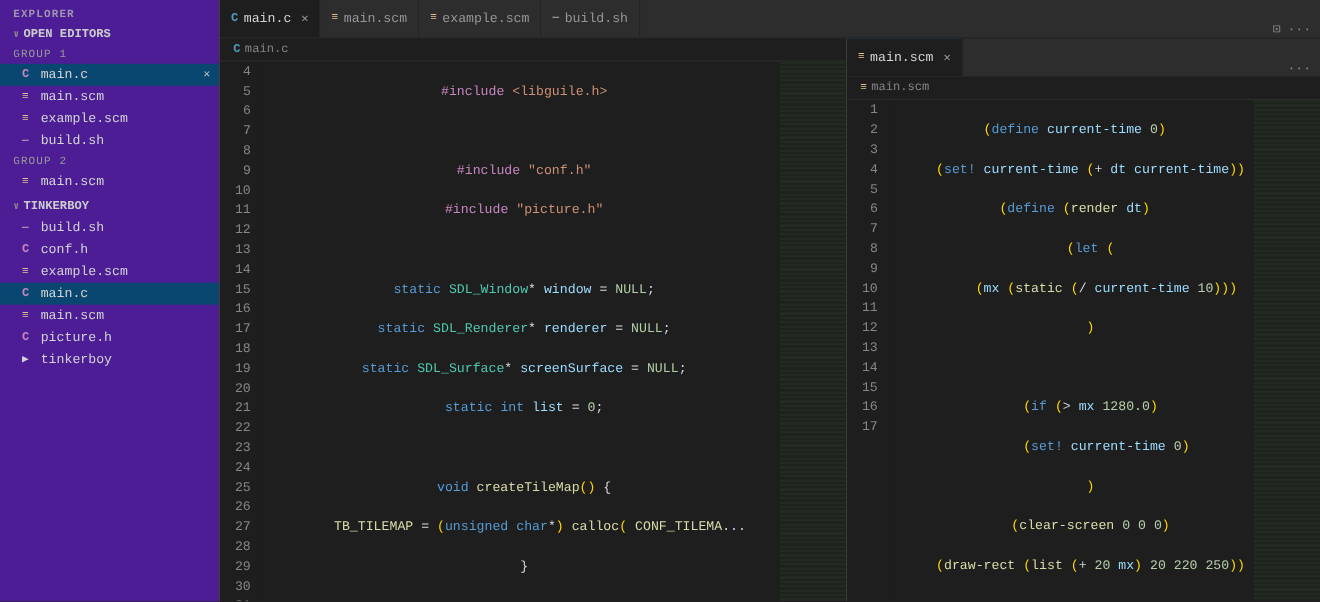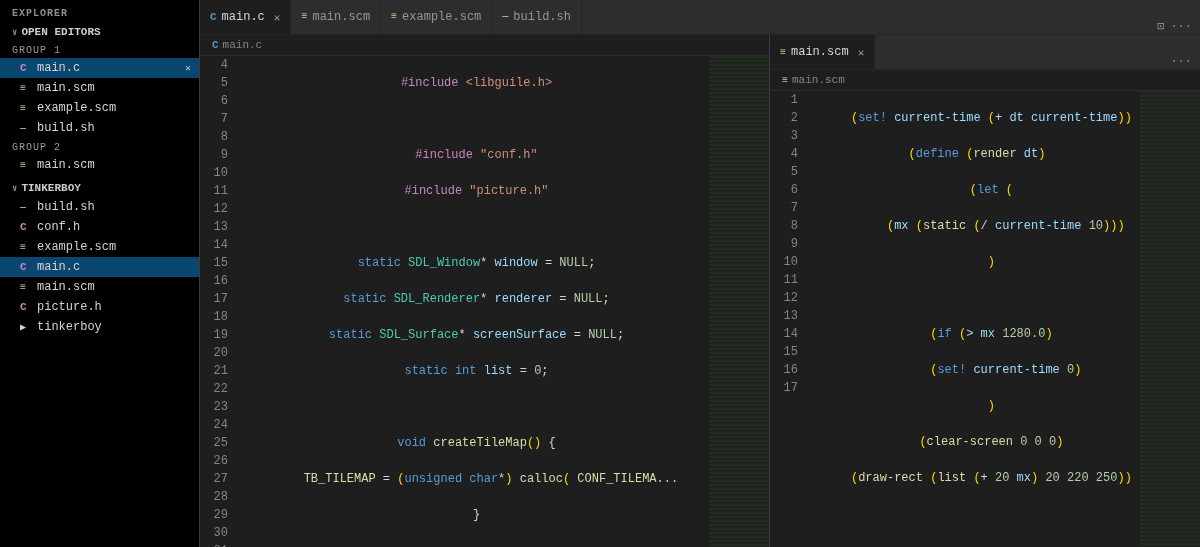--- a/index.html
+++ b/index.html
@@ -10,21 +10,21 @@
       font-size: 12px;
       display: flex;
       height: 547px;
       overflow: hidden;
     }
 
     
     .sidebar {
       width: 200px;
       min-width: 200px;
-      background: #000000;
+      background: #4c1d95;
       display: flex;
       flex-direction: column;
       overflow-y: auto;
       border-right: 1px solid #3c3c3c;
     }
     .sidebar-title {
       color: #bbbbbbc0;
       font-size: 10px;
       font-weight: bold;
       letter-spacing: 1px;
@@ -430,20 +430,21 @@
           <div class="ln">10</div>
           <div class="ln">11</div>
           <div class="ln">12</div>
           <div class="ln">13</div>
           <div class="ln">14</div>
           <div class="ln">15</div>
           <div class="ln">16</div>
           <div class="ln">17</div>
         </div>
         <div class="code-content">
+<span class="code-line"><span class="scm-paren">(</span><span class="scm-kw">define</span> <span class="scm-var">current-time</span> <span class="scm-num">0</span><span class="scm-paren">)</span></span>
 <span class="code-line">    <span class="scm-paren">(</span><span class="scm-kw">set!</span> <span class="scm-var">current-time</span> <span class="scm-paren">(</span>+ <span class="scm-var">dt</span> <span class="scm-var">current-time</span><span class="scm-paren">))</span></span>
 <span class="code-line"><span class="scm-paren">(</span><span class="scm-kw">define</span> <span class="scm-paren">(</span><span class="scm-fn">render</span> <span class="scm-var">dt</span><span class="scm-paren">)</span></span>
 <span class="code-line">    <span class="scm-paren">(</span><span class="scm-kw">let</span> <span class="scm-paren">(</span></span>
 <span class="code-line">        <span class="scm-paren">(</span><span class="scm-var">mx</span> <span class="scm-paren">(</span><span class="scm-fn">static</span> <span class="scm-paren">(</span>/ <span class="scm-var">current-time</span> <span class="scm-num">10</span><span class="scm-paren">)))</span></span>
 <span class="code-line">    <span class="scm-paren">)</span></span>
 <span class="code-line"></span>
 <span class="code-line">    <span class="scm-paren">(</span><span class="scm-kw">if</span> <span class="scm-paren">(</span>&gt; <span class="scm-var">mx</span> <span class="scm-num">1280.0</span><span class="scm-paren">)</span></span>
 <span class="code-line">        <span class="scm-paren">(</span><span class="scm-kw">set!</span> <span class="scm-var">current-time</span> <span class="scm-num">0</span><span class="scm-paren">)</span></span>
 <span class="code-line">    <span class="scm-paren">)</span></span>
 <span class="code-line">    <span class="scm-paren">(</span><span class="scm-fn">clear-screen</span> <span class="scm-num">0</span> <span class="scm-num">0</span> <span class="scm-num">0</span><span class="scm-paren">)</span></span>

